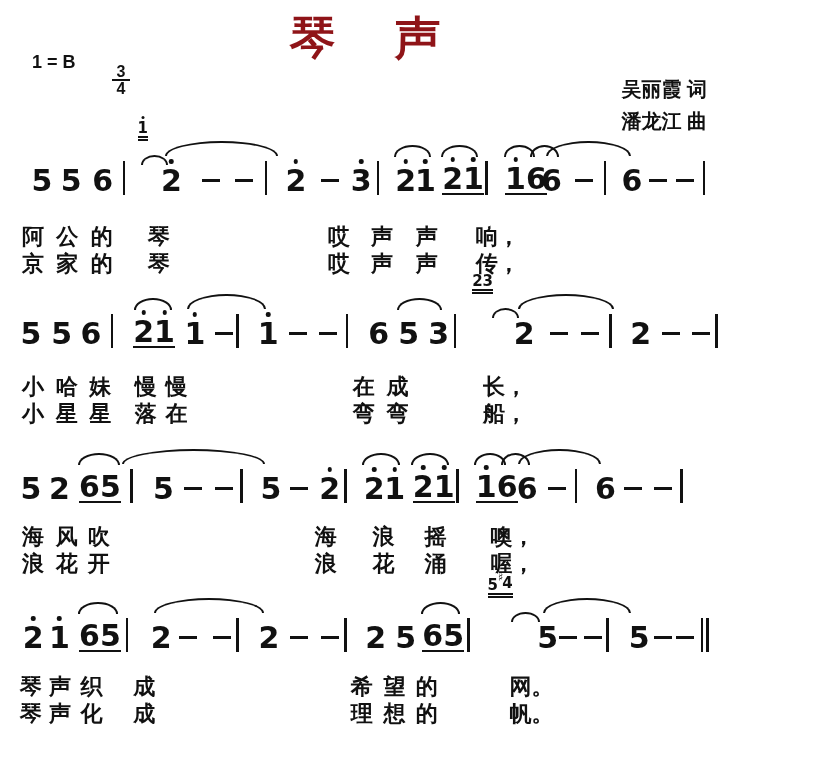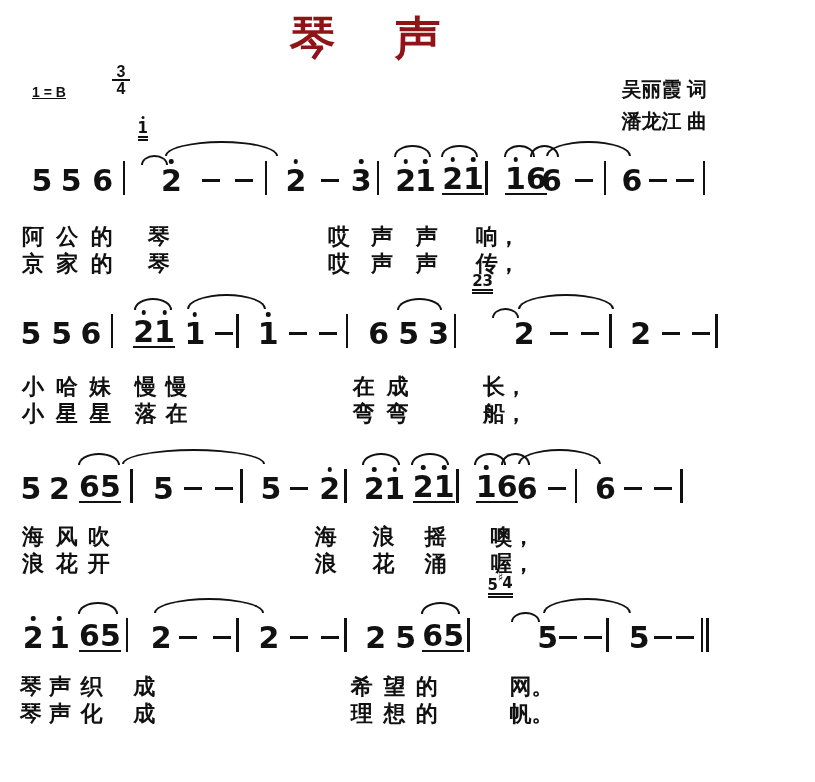--- a/index.html
+++ b/index.html
@@ -5,21 +5,21 @@
   html,body{margin:0;padding:0;background:#fff;}
   .sheet{
     position:relative;width:732px;height:782px;background:#fff;overflow:hidden;
     font-family:"Liberation Sans","DejaVu Sans",sans-serif;color:#111;
   }
   
   .title{
     position:absolute;top:8px;left:0;width:100%;text-align:center;
     font-size:46px;font-weight:bold;word-spacing:42px;letter-spacing:2px;
   }
-  .keyline{position:absolute;left:32px;top:84px;font-size:14px;font-weight:bold;text-decoration:underline;}
+  .keyline{position:absolute;left:32px;top:52px;font-size:18px;font-weight:bold;}
   .tsig{position:absolute;left:112px;top:64px;width:18px;text-align:center;
         font-size:16px;font-weight:bold;line-height:15px;}
   .tsig .den{border-top:2px solid #111;display:block;}
   .tsig .num{display:block;}
   .tempo{position:absolute;left:28px;top:108px;font-size:20px;font-weight:600;}
   .credit{position:absolute;right:25px;font-size:20px;font-weight:600;text-align:right;}
   .credit.c1{top:76px;} .credit.c2{top:108px;}
   
   .mline{position:absolute;left:0;width:100%;height:58px;}
   .tok{position:absolute;bottom:2px;}

